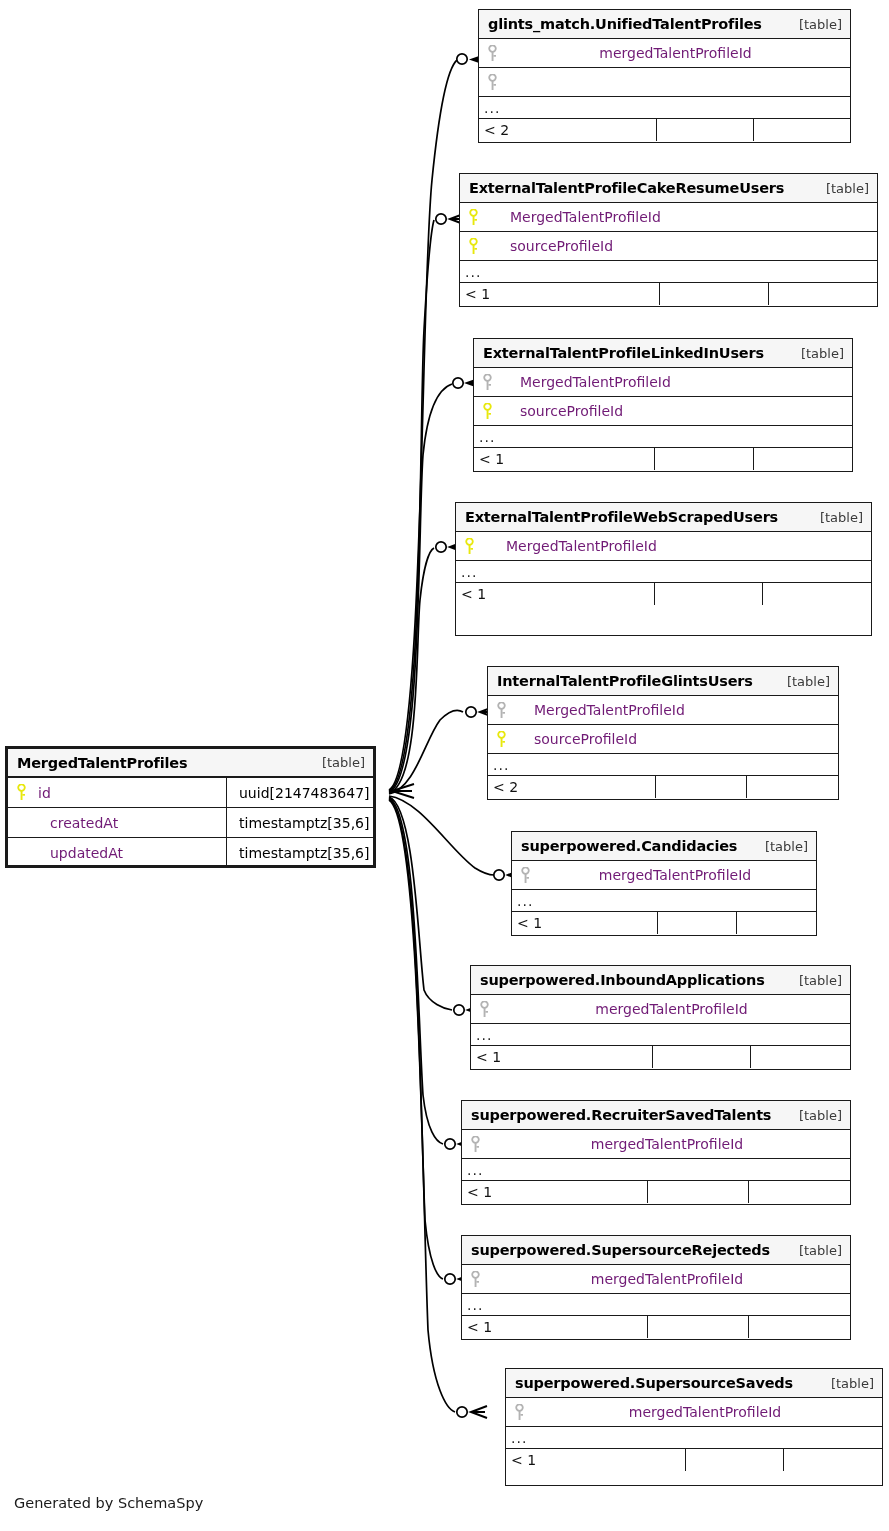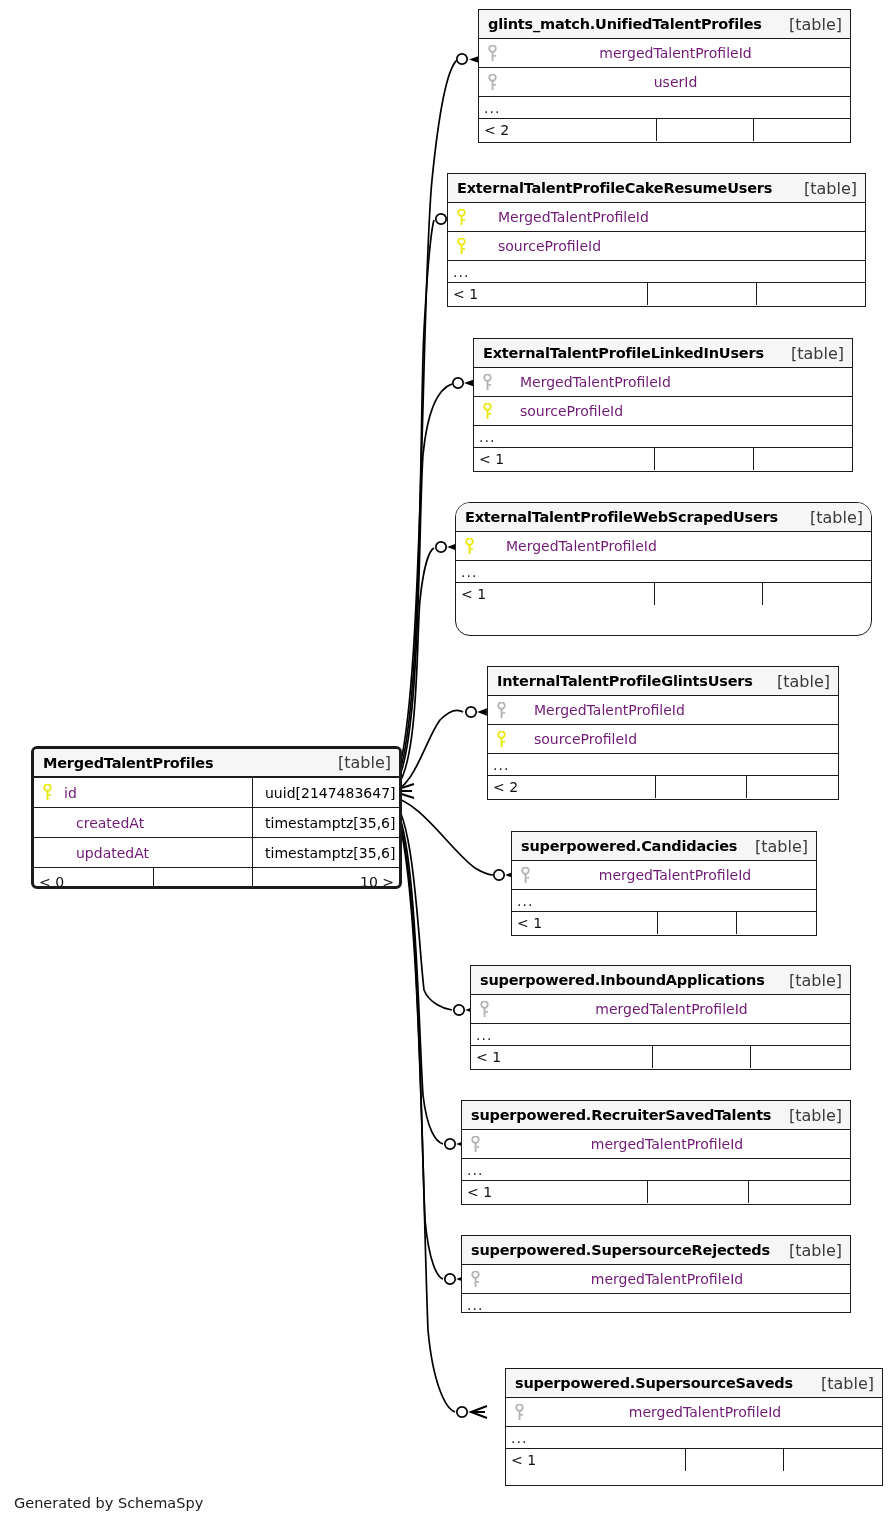--- a/index.html
+++ b/index.html
@@ -51,21 +51,21 @@
   }
   .primary .tbl-header { border-bottom-width: 2.4px; }
   .tbl-title {
     font-size: 14.5px;
     font-weight: bold;
     color: #000000;
     letter-spacing: -0.2px;
     white-space: nowrap;
   }
   .tbl-tag {
-    font-size: 16px;
+    font-size: 13px;
     color: #3a3a3a;
     white-space: nowrap;
     margin-left: 10px;
   }
   .col-row {
     position: relative;
     display: flex;
     align-items: center;
     height: 29px;
     box-sizing: border-box;
@@ -224,31 +224,30 @@
       <span class="col-name">mergedTalentProfileId</span>
     </div>
     <div class="col-row">
       <span class="col-key">
         <svg class="key-icon" width="9" height="17" viewBox="0 0 9 17">
             <circle cx="4.5" cy="3.6" r="3.3" fill="none" stroke="#b3b3b3" stroke-width="1.8"></circle>
             <rect x="3.6" y="6.4" width="1.9" height="9.6" fill="#b3b3b3"></rect>
             <rect x="5.4" y="10" width="2.6" height="1.7" fill="#b3b3b3"></rect>
           </svg>
       </span>
-      <span class="col-name">userId</span>
     </div>
     <div class="ellipsis-row">...</div>
     <div class="footer-row">
       <span class="footer-cell c1">&lt; 2</span>
       <span class="footer-cell c2"></span>
       <span class="footer-cell c3"></span>
     </div>
   </div>
 
-  <div class="table-box" style="left:447px; top:173px; width:419px; height:134px;">
+  <div class="table-box" style="left:459px; top:173px; width:419px; height:134px;">
     <div class="tbl-header">
       <span class="tbl-title">ExternalTalentProfileCakeResumeUsers</span>
       <span class="tbl-tag">[table]</span>
     </div>
     <div class="col-row">
       <span class="col-key">
         <svg class="key-icon" width="9" height="17" viewBox="0 0 9 17">
             <circle cx="4.5" cy="3.6" r="3.3" fill="none" stroke="#e8e80d" stroke-width="1.8"></circle>
             <rect x="3.6" y="6.4" width="1.9" height="9.6" fill="#e8e80d"></rect>
             <rect x="5.4" y="10" width="2.6" height="1.7" fill="#e8e80d"></rect>
@@ -300,21 +299,21 @@
       <span class="col-name left" style="padding-left:20px;">sourceProfileId</span>
     </div>
     <div class="ellipsis-row">...</div>
     <div class="footer-row">
       <span class="footer-cell c1">&lt; 1</span>
       <span class="footer-cell c2"></span>
       <span class="footer-cell c3"></span>
     </div>
   </div>
 
-  <div class="table-box" style="left:455px; top:502px; width:417px; height:134px;border-radius:15px;">
+  <div class="table-box" style="left:455px; top:502px; width:417px; height:134px;">
     <div class="tbl-header">
       <span class="tbl-title">ExternalTalentProfileWebScrapedUsers</span>
       <span class="tbl-tag">[table]</span>
     </div>
     <div class="col-row">
       <span class="col-key">
         <svg class="key-icon" width="9" height="17" viewBox="0 0 9 17">
             <circle cx="4.5" cy="3.6" r="3.3" fill="none" stroke="#e8e80d" stroke-width="1.8"></circle>
             <rect x="3.6" y="6.4" width="1.9" height="9.6" fill="#e8e80d"></rect>
             <rect x="5.4" y="10" width="2.6" height="1.7" fill="#e8e80d"></rect>
@@ -356,21 +355,21 @@
       <span class="col-name left" style="padding-left:20px;">sourceProfileId</span>
     </div>
     <div class="ellipsis-row">...</div>
     <div class="footer-row">
       <span class="footer-cell c1">&lt; 2</span>
       <span class="footer-cell c2"></span>
       <span class="footer-cell c3"></span>
     </div>
   </div>
 
-  <div class="table-box primary" style="left:31px; top:746px; width:371px; height:143px;border-radius:6px;">
+  <div class="table-box primary" style="left:5px; top:746px; width:371px; height:122px;">
     <div class="tbl-header">
       <span class="tbl-title">MergedTalentProfiles</span>
       <span class="tbl-tag">[table]</span>
     </div>
     <div class="col-row" style="height:30px;">
       <span class="col-key">
         <svg class="key-icon" width="9" height="17" viewBox="0 0 9 17">
             <circle cx="4.5" cy="3.6" r="3.3" fill="none" stroke="#e8e80d" stroke-width="1.8"></circle>
             <rect x="3.6" y="6.4" width="1.9" height="9.6" fill="#e8e80d"></rect>
             <rect x="5.4" y="10" width="2.6" height="1.7" fill="#e8e80d"></rect>
@@ -458,21 +457,21 @@
       <span class="col-name">mergedTalentProfileId</span>
     </div>
     <div class="ellipsis-row">...</div>
     <div class="footer-row">
       <span class="footer-cell c1">&lt; 1</span>
       <span class="footer-cell c2"></span>
       <span class="footer-cell c3"></span>
     </div>
   </div>
 
-  <div class="table-box" style="left:461px; top:1235px; width:390px; height:78px;">
+  <div class="table-box" style="left:461px; top:1235px; width:390px; height:105px;">
     <div class="tbl-header">
       <span class="tbl-title">superpowered.SupersourceRejecteds</span>
       <span class="tbl-tag">[table]</span>
     </div>
     <div class="col-row">
       <span class="col-key">
         <svg class="key-icon" width="9" height="17" viewBox="0 0 9 17">
             <circle cx="4.5" cy="3.6" r="3.3" fill="none" stroke="#b3b3b3" stroke-width="1.8"></circle>
             <rect x="3.6" y="6.4" width="1.9" height="9.6" fill="#b3b3b3"></rect>
             <rect x="5.4" y="10" width="2.6" height="1.7" fill="#b3b3b3"></rect>

